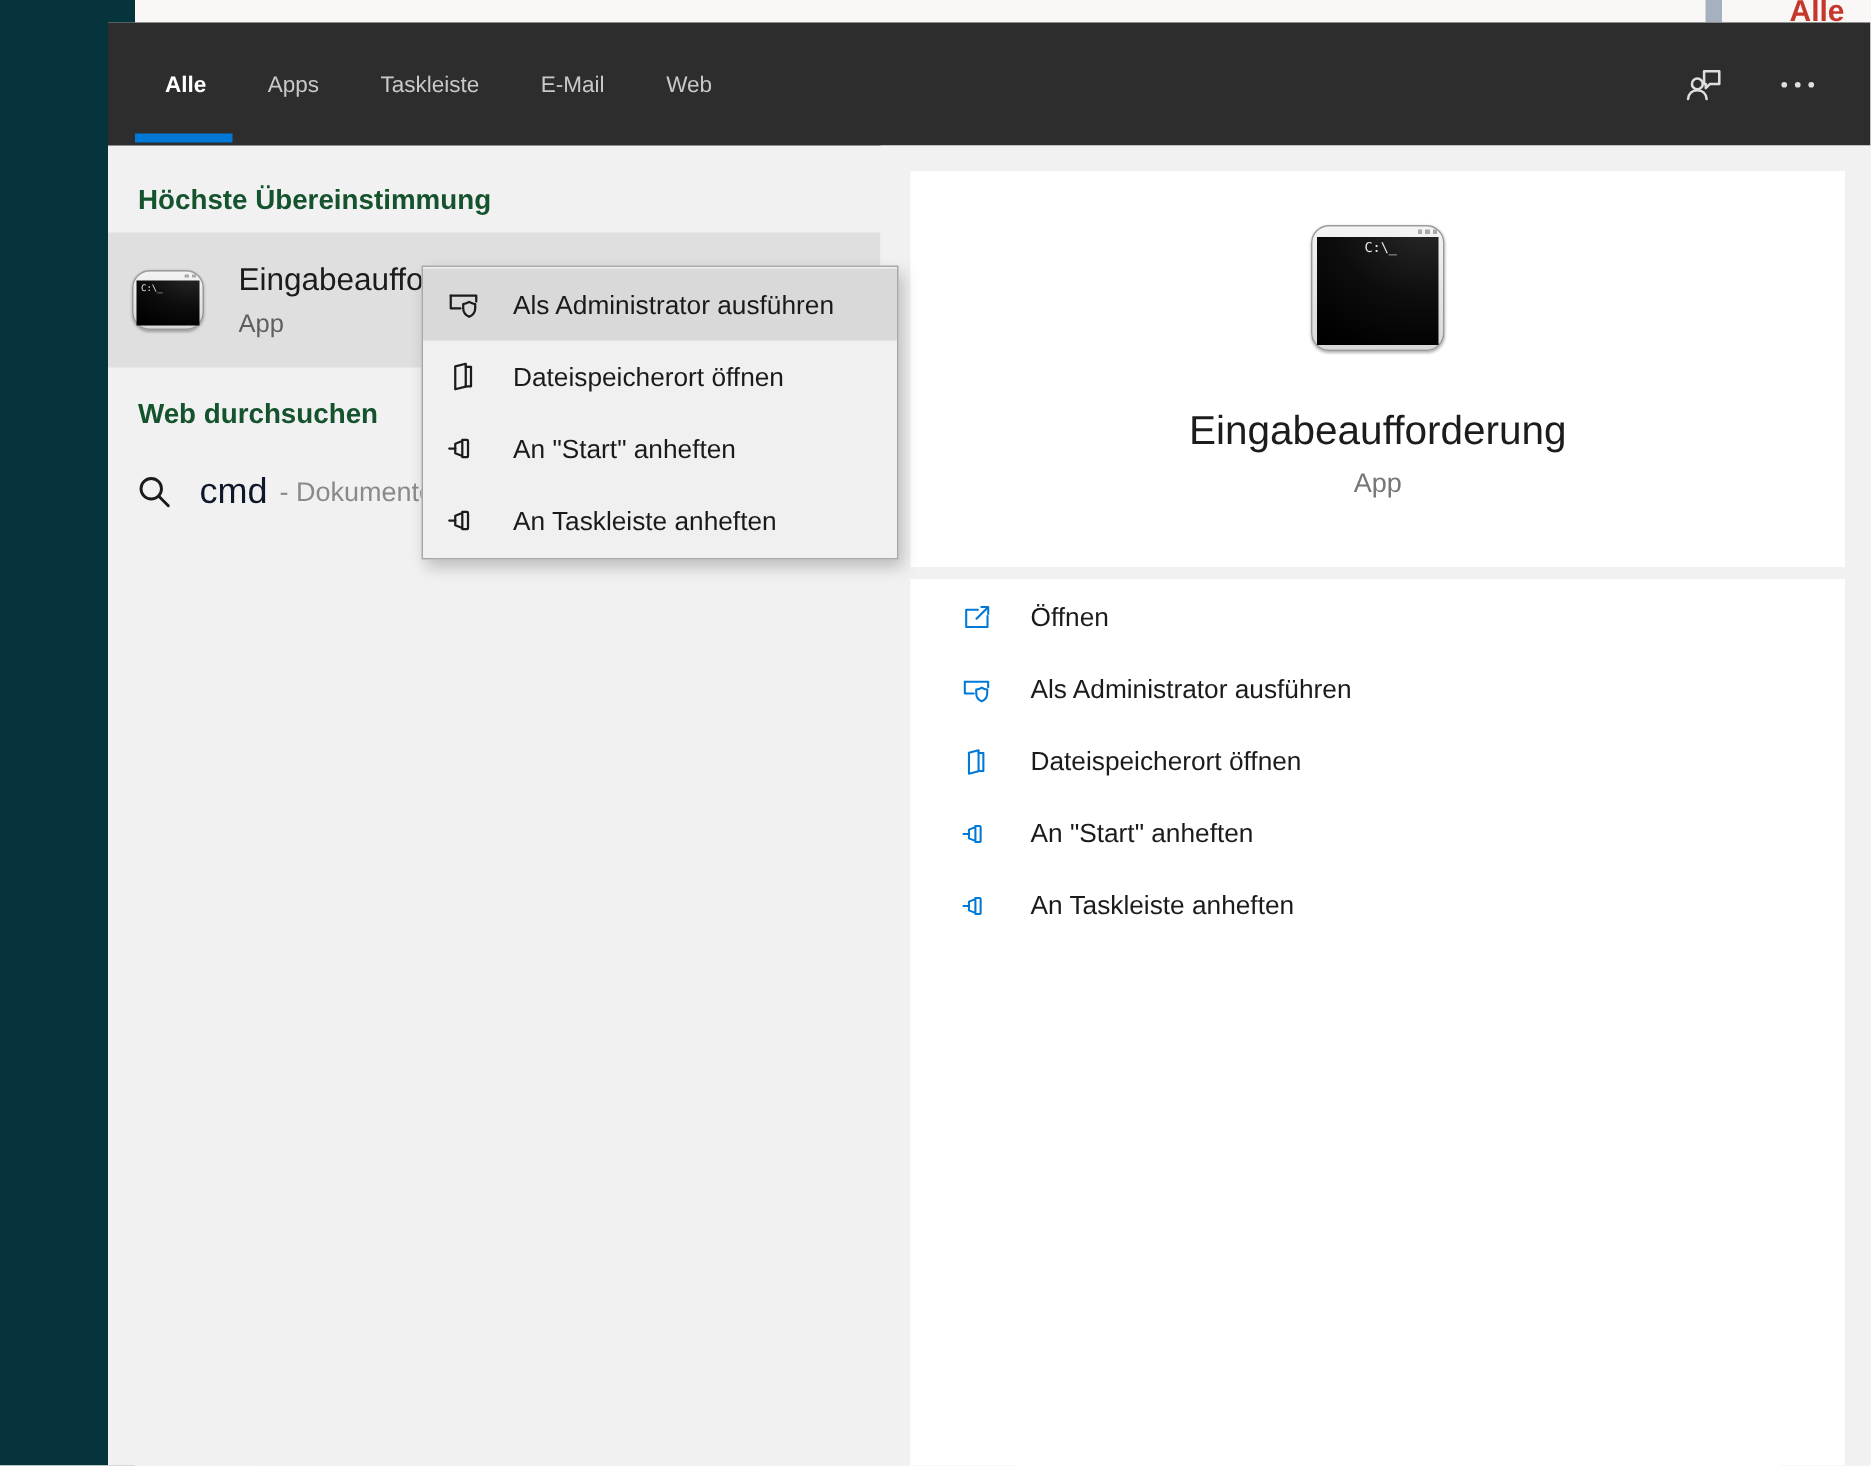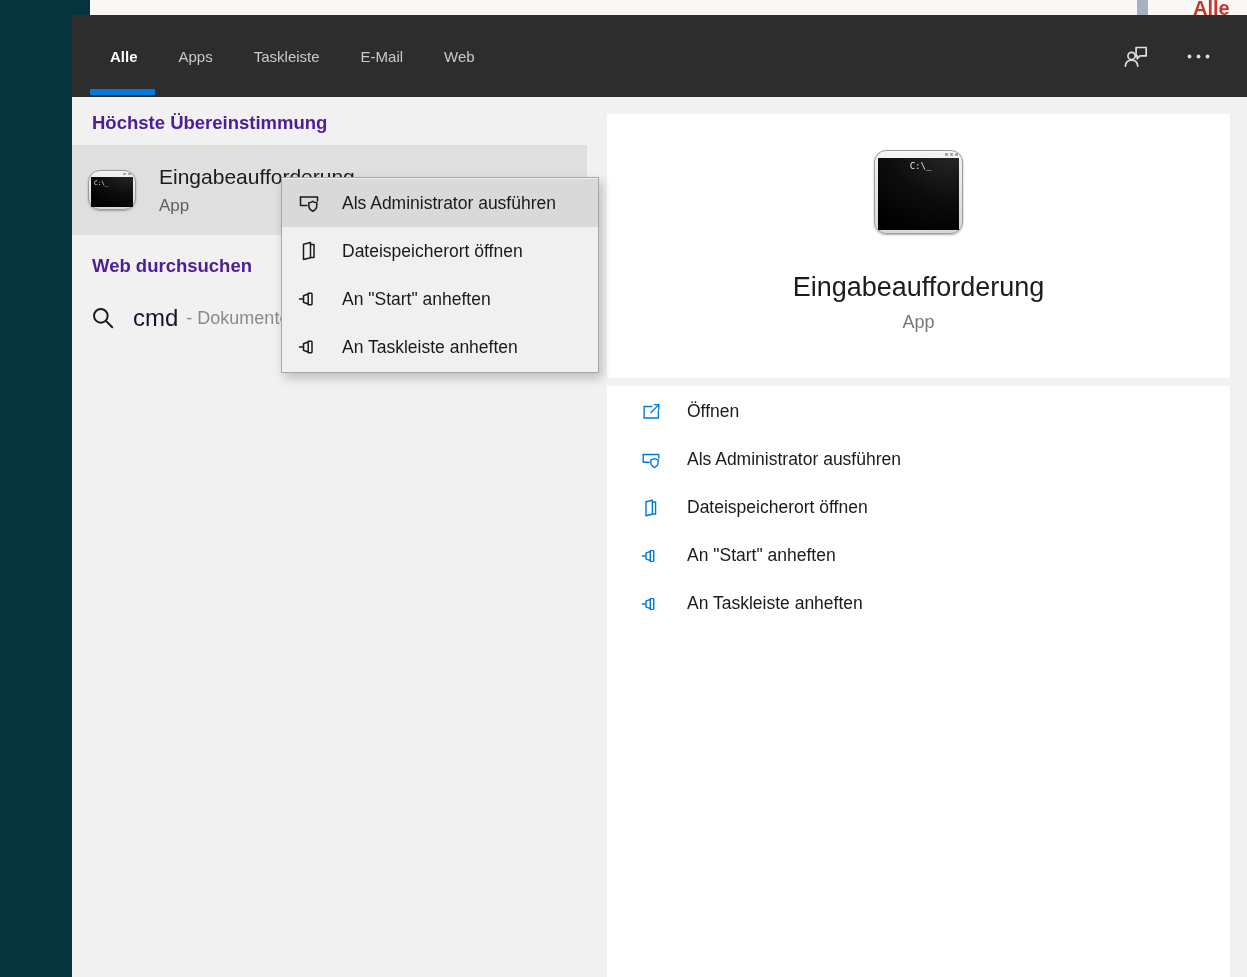--- a/index.html
+++ b/index.html
@@ -24,21 +24,21 @@
   .tab.active{color:#fff;font-weight:700}
   .tab.active::after{content:"";position:absolute;left:-20px;right:-17px;bottom:2px;height:6px;background:#0078d7}
   .caret{width:0;height:0;border-left:7px solid transparent;border-right:7px solid transparent;border-top:8px solid #cfcfcf;margin-left:9px;display:inline-block}
   .hdr-icons{position:absolute;right:35px;top:0;height:82px;display:flex;align-items:center;gap:36px;color:#dedede}
   .hic{width:27px;height:27px}
   
   .mi{fill:none;stroke:currentColor;stroke-width:1.5;stroke-linejoin:round;stroke-linecap:round}
   
   .body{flex:1;display:flex;min-height:0}
   .left{width:515px;flex:0 0 515px;background:#f1f1f1}
-  .sec-h{margin:15px 0 0 20px;font-size:18.5px;font-weight:700;color:#4c1d95;line-height:22px}
+  .sec-h{margin:25px 0 0 20px;font-size:18.5px;font-weight:700;color:#14532d;line-height:22px}
   .sec-h2{margin-top:20px}
   .best-row{margin-top:11px;height:90px;background:#dfdfdf;display:flex;align-items:center}
   .best-texts{margin-left:23px;overflow:hidden}
   .best-title{font-size:21px;color:#1b1b1b;line-height:25px;white-space:nowrap}
   .best-sub{font-size:17px;color:#5f5f5f;margin-top:7px;line-height:20px}
   .web-row{margin-top:13px;height:56px;display:flex;align-items:center;padding-left:18px}
   .web-q{font-size:24px;color:#0f172a;margin-left:17px;white-space:nowrap}
   .web-suffix{font-size:18px;color:#8a8a8a;margin-left:8px;white-space:nowrap}
   .sic{width:26px;height:26px;color:#1b1b1b;flex:0 0 26px}
   

